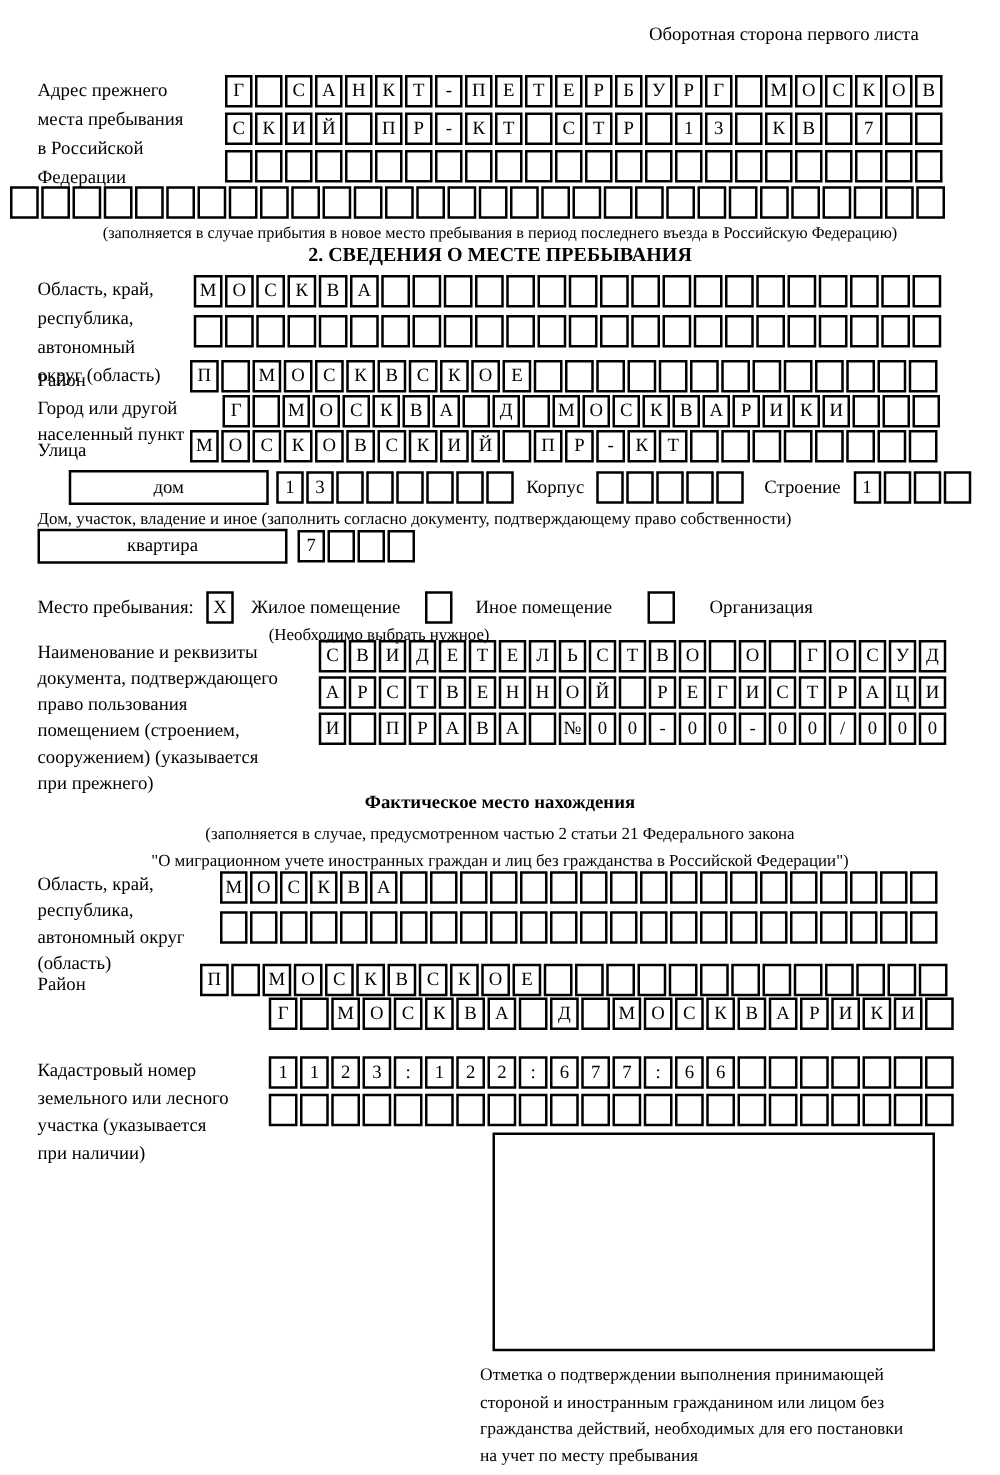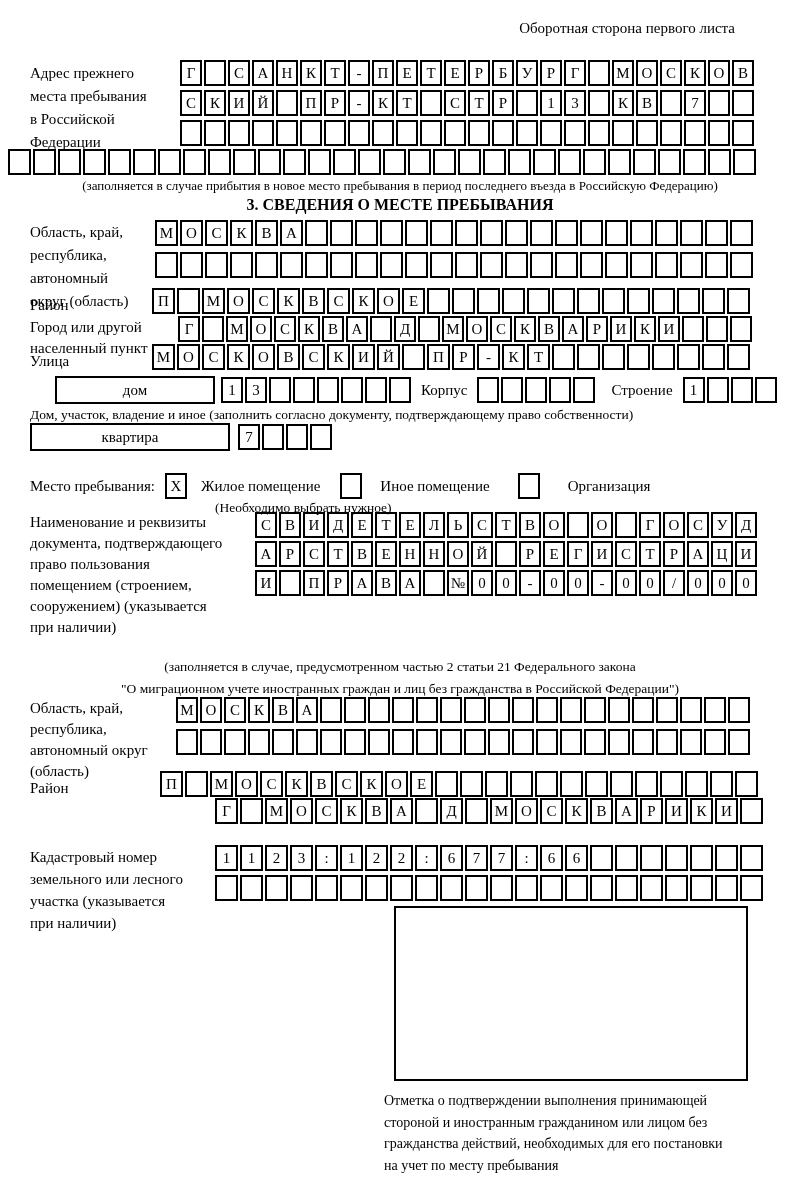--- a/index.html
+++ b/index.html
@@ -44,21 +44,21 @@
 в Российской
 Федерации</div>
 
   <div class="abs center" style="top:20px; width:735px; text-align:right; font-size:15px;">Оборотная сторона первого листа</div>
   <div class="abs cells" style="left:180px; top:60px;"><span class="cell">Г</span><span class="cell"></span><span class="cell">С</span><span class="cell">А</span><span class="cell">Н</span><span class="cell">К</span><span class="cell">Т</span><span class="cell">-</span><span class="cell">П</span><span class="cell">Е</span><span class="cell">Т</span><span class="cell">Е</span><span class="cell">Р</span><span class="cell">Б</span><span class="cell">У</span><span class="cell">Р</span><span class="cell">Г</span><span class="cell"></span><span class="cell">М</span><span class="cell">О</span><span class="cell">С</span><span class="cell">К</span><span class="cell">О</span><span class="cell">В</span></div>
   <div class="abs cells" style="left:180px; top:90px;"><span class="cell">С</span><span class="cell">К</span><span class="cell">И</span><span class="cell">Й</span><span class="cell"></span><span class="cell">П</span><span class="cell">Р</span><span class="cell">-</span><span class="cell">К</span><span class="cell">Т</span><span class="cell"></span><span class="cell">С</span><span class="cell">Т</span><span class="cell">Р</span><span class="cell"></span><span class="cell">1</span><span class="cell">3</span><span class="cell"></span><span class="cell">К</span><span class="cell">В</span><span class="cell"></span><span class="cell">7</span><span class="cell"></span><span class="cell"></span></div>
   <div class="abs cells" style="left:180px; top:120px;"><span class="cell"></span><span class="cell"></span><span class="cell"></span><span class="cell"></span><span class="cell"></span><span class="cell"></span><span class="cell"></span><span class="cell"></span><span class="cell"></span><span class="cell"></span><span class="cell"></span><span class="cell"></span><span class="cell"></span><span class="cell"></span><span class="cell"></span><span class="cell"></span><span class="cell"></span><span class="cell"></span><span class="cell"></span><span class="cell"></span><span class="cell"></span><span class="cell"></span><span class="cell"></span><span class="cell"></span></div>
   <div class="abs cells p25" style="left:8px; top:149px;"><span class="cell"></span><span class="cell"></span><span class="cell"></span><span class="cell"></span><span class="cell"></span><span class="cell"></span><span class="cell"></span><span class="cell"></span><span class="cell"></span><span class="cell"></span><span class="cell"></span><span class="cell"></span><span class="cell"></span><span class="cell"></span><span class="cell"></span><span class="cell"></span><span class="cell"></span><span class="cell"></span><span class="cell"></span><span class="cell"></span><span class="cell"></span><span class="cell"></span><span class="cell"></span><span class="cell"></span><span class="cell"></span><span class="cell"></span><span class="cell"></span><span class="cell"></span><span class="cell"></span><span class="cell"></span></div>
   <div class="abs center note" style="top:178px;">(заполняется в случае прибытия в новое место пребывания в период последнего въезда в Российскую Федерацию)</div>
 
-  <div class="abs center h2title" style="top:196px;">3. СВЕДЕНИЯ О МЕСТЕ ПРЕБЫВАНИЯ</div>
+  <div class="abs center h2title" style="top:196px;">2. СВЕДЕНИЯ О МЕСТЕ ПРЕБЫВАНИЯ</div>
 
   <div class="abs lbl" style="left:30px; top:221px; width:125px;">Область, край,
 республика,
 автономный
 округ (область)</div>
   <div class="abs cells p25" style="left:155px; top:220px;"><span class="cell">М</span><span class="cell">О</span><span class="cell">С</span><span class="cell">К</span><span class="cell">В</span><span class="cell">А</span><span class="cell"></span><span class="cell"></span><span class="cell"></span><span class="cell"></span><span class="cell"></span><span class="cell"></span><span class="cell"></span><span class="cell"></span><span class="cell"></span><span class="cell"></span><span class="cell"></span><span class="cell"></span><span class="cell"></span><span class="cell"></span><span class="cell"></span><span class="cell"></span><span class="cell"></span><span class="cell"></span></div>
   <div class="abs cells p25" style="left:155px; top:252px;"><span class="cell"></span><span class="cell"></span><span class="cell"></span><span class="cell"></span><span class="cell"></span><span class="cell"></span><span class="cell"></span><span class="cell"></span><span class="cell"></span><span class="cell"></span><span class="cell"></span><span class="cell"></span><span class="cell"></span><span class="cell"></span><span class="cell"></span><span class="cell"></span><span class="cell"></span><span class="cell"></span><span class="cell"></span><span class="cell"></span><span class="cell"></span><span class="cell"></span><span class="cell"></span><span class="cell"></span></div>
 
   <div class="abs lbl" style="left:30px; top:294px;">Район</div>
   <div class="abs cells p25" style="left:152px; top:288px;"><span class="cell">П</span><span class="cell"></span><span class="cell">М</span><span class="cell">О</span><span class="cell">С</span><span class="cell">К</span><span class="cell">В</span><span class="cell">С</span><span class="cell">К</span><span class="cell">О</span><span class="cell">Е</span><span class="cell"></span><span class="cell"></span><span class="cell"></span><span class="cell"></span><span class="cell"></span><span class="cell"></span><span class="cell"></span><span class="cell"></span><span class="cell"></span><span class="cell"></span><span class="cell"></span><span class="cell"></span><span class="cell"></span></div>
@@ -88,25 +88,26 @@
     <span class="cell" style="margin-left:24px;"></span>
     <span class="inlinelbl" style="margin-left:22px;">Организация</span>
   </div>
   <div class="abs note2" style="left:215px; top:500px;">(Необходимо выбрать нужное)</div>
 
   <div class="abs lbl lh21" style="left:30px; top:512px; width:225px;">Наименование и реквизиты
 документа, подтверждающего
 право пользования
 помещением (строением,
 сооружением) (указывается
-при наличии)</div>
+при прежнего)</div>
   <div class="abs cells" style="left:255px; top:512px;"><span class="cell">С</span><span class="cell">В</span><span class="cell">И</span><span class="cell">Д</span><span class="cell">Е</span><span class="cell">Т</span><span class="cell">Е</span><span class="cell">Л</span><span class="cell">Ь</span><span class="cell">С</span><span class="cell">Т</span><span class="cell">В</span><span class="cell">О</span><span class="cell"></span><span class="cell">О</span><span class="cell"></span><span class="cell">Г</span><span class="cell">О</span><span class="cell">С</span><span class="cell">У</span><span class="cell">Д</span></div>
   <div class="abs cells" style="left:255px; top:541px;"><span class="cell">А</span><span class="cell">Р</span><span class="cell">С</span><span class="cell">Т</span><span class="cell">В</span><span class="cell">Е</span><span class="cell">Н</span><span class="cell">Н</span><span class="cell">О</span><span class="cell">Й</span><span class="cell"></span><span class="cell">Р</span><span class="cell">Е</span><span class="cell">Г</span><span class="cell">И</span><span class="cell">С</span><span class="cell">Т</span><span class="cell">Р</span><span class="cell">А</span><span class="cell">Ц</span><span class="cell">И</span></div>
   <div class="abs cells" style="left:255px; top:570px;"><span class="cell">И</span><span class="cell"></span><span class="cell">П</span><span class="cell">Р</span><span class="cell">А</span><span class="cell">В</span><span class="cell">А</span><span class="cell"></span><span class="cell">№</span><span class="cell">0</span><span class="cell">0</span><span class="cell">-</span><span class="cell">0</span><span class="cell">0</span><span class="cell">-</span><span class="cell">0</span><span class="cell">0</span><span class="cell">/</span><span class="cell">0</span><span class="cell">0</span><span class="cell">0</span></div>
 
+  <div class="abs center h3title" style="top:634px;">Фактическое место нахождения</div>
   <div class="abs center note2" style="top:659px;">(заполняется в случае, предусмотренном частью 2 статьи 21 Федерального закона</div>
   <div class="abs center note2" style="top:681px;">"О миграционном учете иностранных граждан и лиц без гражданства в Российской Федерации")</div>
 
   <div class="abs lbl lh21" style="left:30px; top:698px; width:146px;">Область, край,
 республика,
 автономный округ
 (область)</div>
   <div class="abs cells" style="left:176px; top:697px;"><span class="cell">М</span><span class="cell">О</span><span class="cell">С</span><span class="cell">К</span><span class="cell">В</span><span class="cell">А</span><span class="cell"></span><span class="cell"></span><span class="cell"></span><span class="cell"></span><span class="cell"></span><span class="cell"></span><span class="cell"></span><span class="cell"></span><span class="cell"></span><span class="cell"></span><span class="cell"></span><span class="cell"></span><span class="cell"></span><span class="cell"></span><span class="cell"></span><span class="cell"></span><span class="cell"></span><span class="cell"></span></div>
   <div class="abs cells" style="left:176px; top:729px;"><span class="cell"></span><span class="cell"></span><span class="cell"></span><span class="cell"></span><span class="cell"></span><span class="cell"></span><span class="cell"></span><span class="cell"></span><span class="cell"></span><span class="cell"></span><span class="cell"></span><span class="cell"></span><span class="cell"></span><span class="cell"></span><span class="cell"></span><span class="cell"></span><span class="cell"></span><span class="cell"></span><span class="cell"></span><span class="cell"></span><span class="cell"></span><span class="cell"></span><span class="cell"></span><span class="cell"></span></div>
 

